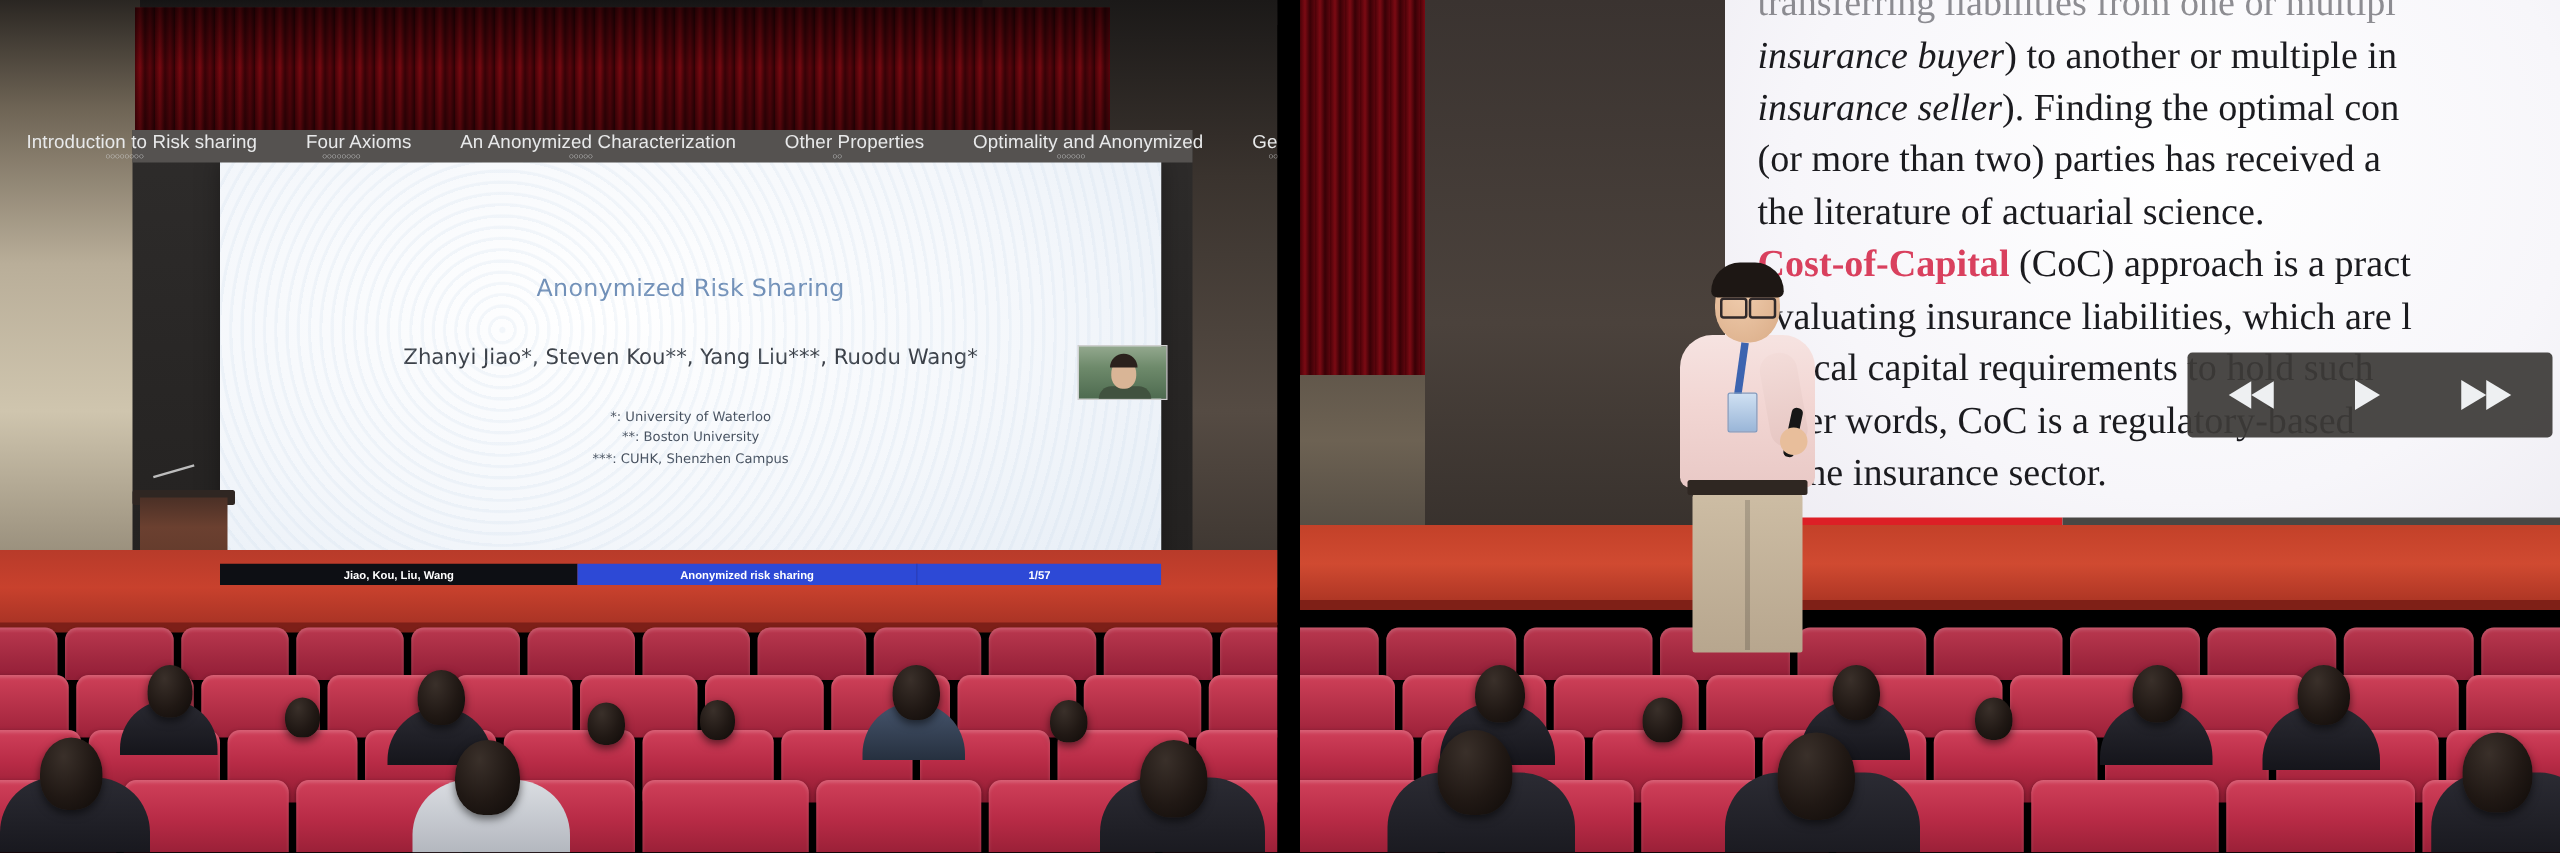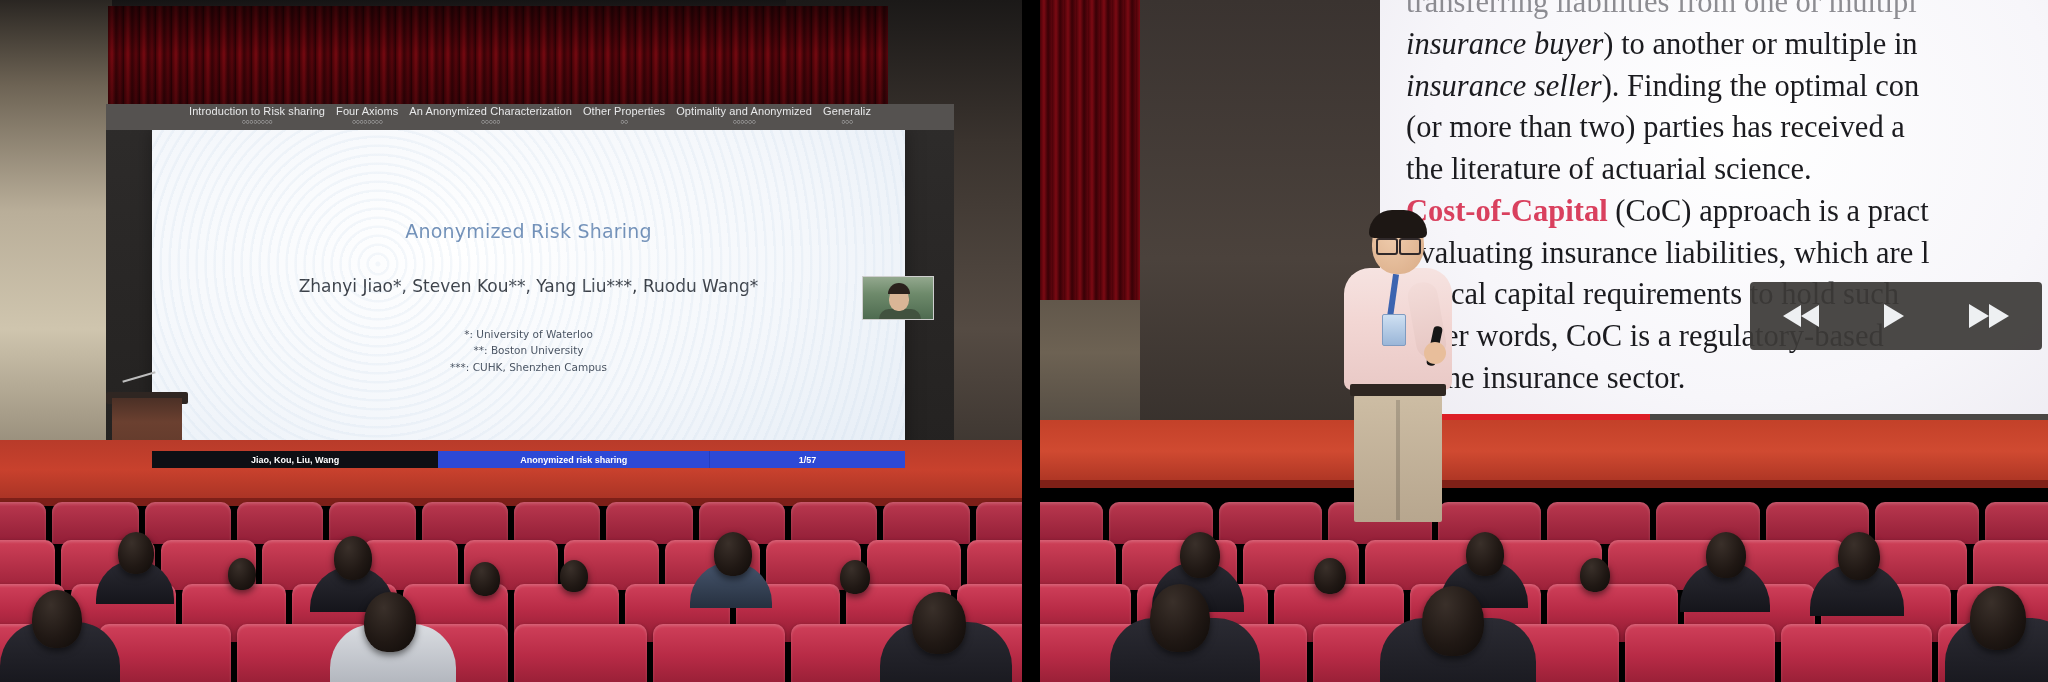--- a/index.html
+++ b/index.html
@@ -45,21 +45,21 @@
     position:absolute; right:0; top:0; width:236px; height:470px;
     background: linear-gradient(180deg,#1b1918 0%, #3a332e 30%, #554b43 70%, #3a332e 100%);
   }
   
   .screen-surround {
     position:absolute; left:106px; top:104px; width:848px; height:382px;
     background: linear-gradient(180deg,#2e2c2b,#232120);
   }
   
   .slide {
-    position:absolute; left:152px; top:128px; width:753px; height:340px;
+    position:absolute; left:176px; top:128px; width:753px; height:340px;
     background: radial-gradient(ellipse at 40% 35%, #ffffff 0%, #f4f7fb 55%, #e4ecf5 100%);
     box-shadow: 0 0 18px rgba(0,0,0,.35);
     overflow:hidden;
     padding-left:15px;
   }
   .slide::after {
     content:""; position:absolute; inset:0;
     background:
       repeating-radial-gradient(circle at 30% 40%,
         rgba(190,210,230,.16) 0px, rgba(190,210,230,.16) 2px,
@@ -68,21 +68,21 @@
   }
   
   .nav-bar {
     position:absolute; left:106px; top:104px; width:848px; height:26px;
     background:#555250;
     display:flex; align-items:flex-start; justify-content:center;
     gap:11px; padding-top:2px;
     z-index: 5;
   }
   .nav-sec { text-align:center; color:#e8e9ea; line-height:1.05; }
-  .nav-sec .nm { font-size:11px; letter-spacing:.1px; white-space:nowrap; }
+  .nav-sec .nm { font-size:15px; letter-spacing:.1px; white-space:nowrap;margin-left:28px; }
   .nav-sec .dots { font-size:7px; color:#d3d5d6; letter-spacing:-.4px; }
 
   
   .slide-title {
     position:absolute; top:92px; left:0; width:100%;
     text-align:center; color:#7190b8; font-size:19px; letter-spacing:.2px;
     font-family:"DejaVu Sans", sans-serif;
   }
   .slide-authors {
     position:absolute; top:148px; left:0; width:100%;

